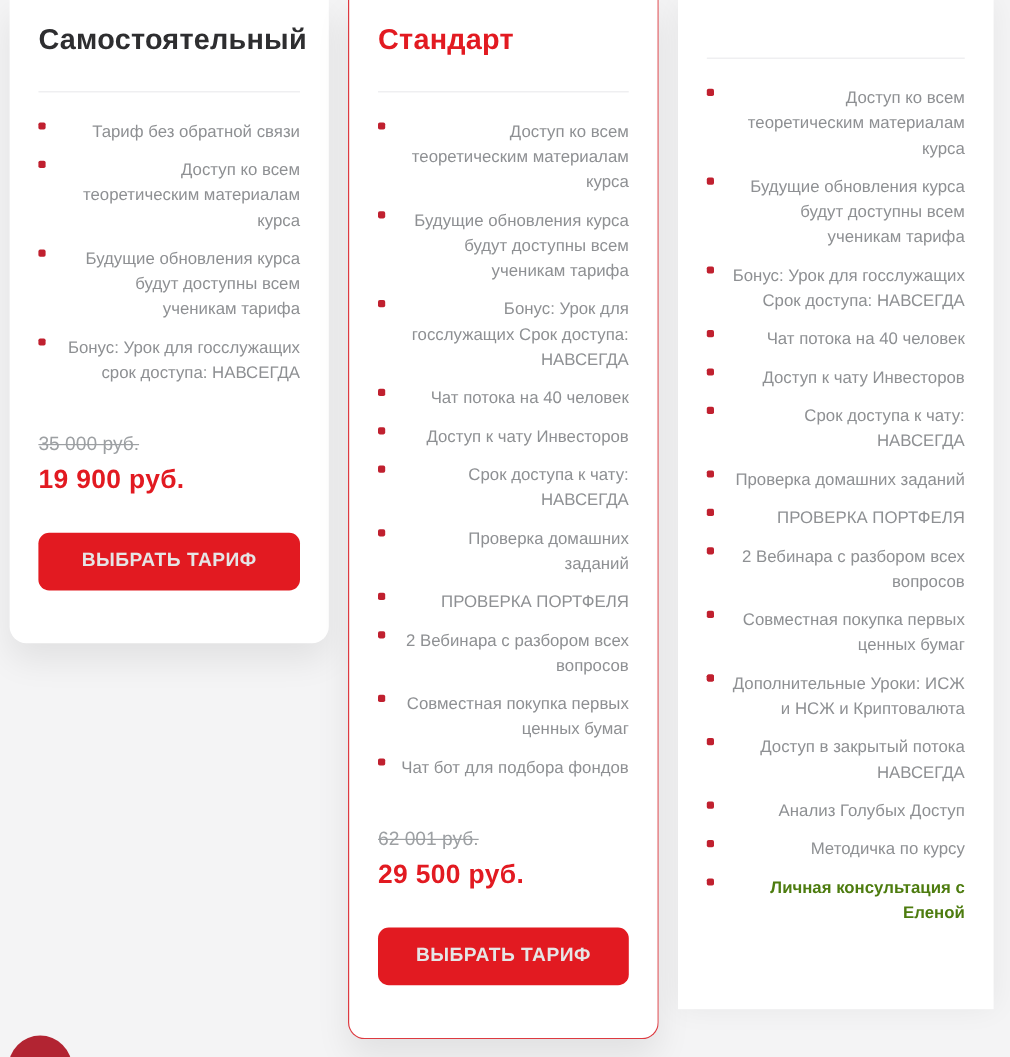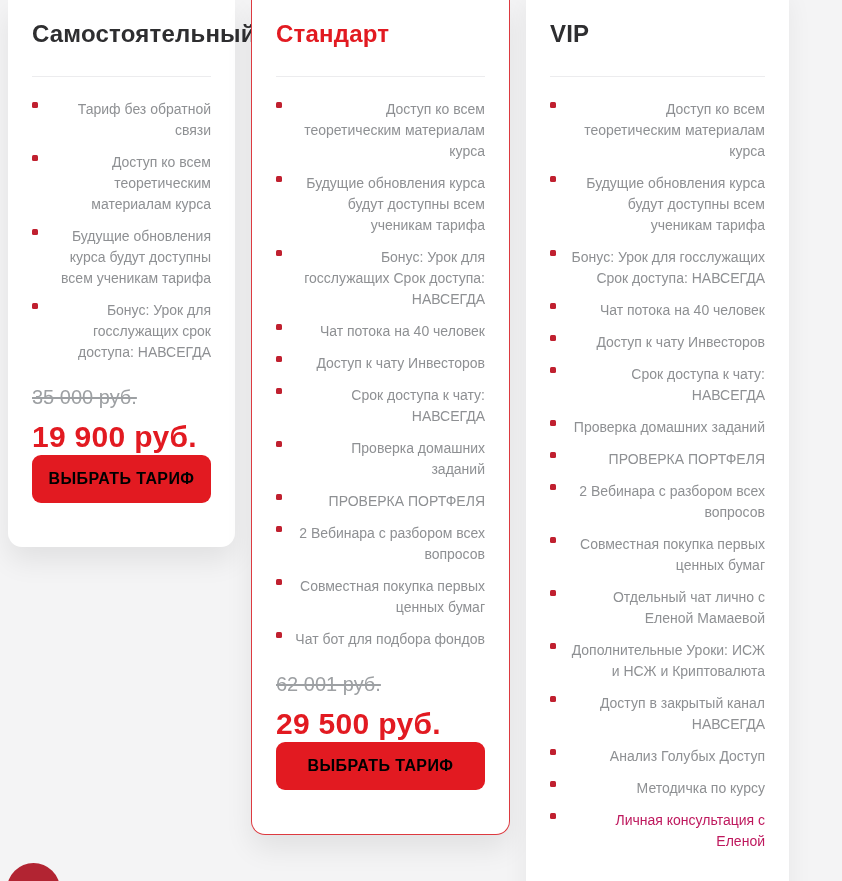--- a/index.html
+++ b/index.html
@@ -5,21 +5,21 @@
   * { box-sizing: border-box; }
   html, body { margin: 0; padding: 0; }
   body {
     width: 842px; height: 881px; overflow: hidden; position: relative;
     background: var(--bg, #f4f4f5);
     font-family: "Liberation Sans", sans-serif;
   }
   .cards { display: flex; align-items: flex-start; gap: 16px; padding-left: 8px; }
   .card {
     background: #ffffff;
-    width: 227px;
+    width: 266px;
     padding: 20px 24px 44px;
     border-radius: 0 0 14px 14px;
     box-shadow: 0 14px 28px rgba(0,0,0,.08);
   }
   .card--standard { width: 259px; border: 1px solid var(--border-red, #dd3a40); border-top: none; }
   .card--vip { width: 263px; border-radius: 0; padding-bottom: 70px; box-shadow: 0 0 24px rgba(0,0,0,.06); }
   .card-title {
     margin: 0; font-size: 24px; line-height: 28px; font-weight: 700;
     color: var(--dark, #2e2e30); letter-spacing: .2px;
   }
@@ -28,33 +28,33 @@
   .features { list-style: none; margin: 0; padding: 0; }
   .feature {
     position: relative; padding-left: 19px; margin-bottom: 11px;
     font-size: 14px; line-height: 21px; color: var(--muted, #8e9093); text-align: right;
   }
   .feature:last-child { margin-bottom: 0; }
   .bullet {
     position: absolute; left: 0; top: 3px; width: 6px; height: 6px;
     border-radius: 1.5px; background: var(--bullet, #c0202f);
   }
-  .feature--bold .feature-text { font-weight: 400; color: #be185d; }
+  .feature--bold .feature-text { font-weight: 700; color: #4d7c0f; }
   .old-price {
-    margin-top: 24px; font-size: 20px; line-height: 20px;
+    margin-top: 40px; font-size: 16px; line-height: 20px;
     color: var(--muted2, #9da0a3); text-decoration: line-through;
   }
   .price {
-    margin-top: 12px; font-size: 30px; line-height: 36px; font-weight: 800;
+    margin-top: 1px; font-size: 22px; line-height: 36px; font-weight: 800;
     color: var(--accent, #e21a21); letter-spacing: .3px;
   }
   .cta {
-    display: block; width: 100%; height: 48px;
+    display: block; margin-top: 26px; width: 100%; height: 48px;
     border: none; border-radius: 9px;
-    background: var(--accent, #e21a21); color: #000000;
+    background: var(--accent, #e21a21); color: #e5e5e5;
     font-family: inherit; font-size: 16px; font-weight: 700; letter-spacing: .4px;
     cursor: pointer;
   }
   .decor-circle {
     position: absolute; left: 7px; top: 863px; width: 53px; height: 53px;
     border-radius: 50%; background: var(--circle, #b22432);
   }
 </style>
 </head>
 <body>
@@ -150,21 +150,20 @@
           <span class="bullet"></span>
           <span class="feature-text">Чат бот для подбора фондов</span>
         </li>
       </ul>
     <div class="old-price">62 001 руб.</div>
     <div class="price">29 500 руб.</div>
     <button class="cta">ВЫБРАТЬ ТАРИФ</button>
   </section>
 
   <section class="card card--vip">
-    <h2 class="card-title">VIP</h2>
     <div class="divider"></div>
     <ul class="features">
 
         <li class="feature">
           <span class="bullet"></span>
           <span class="feature-text">Доступ ко всем теоретическим материалам курса</span>
         </li>
 
         <li class="feature">
           <span class="bullet"></span>
@@ -206,31 +205,30 @@
           <span class="feature-text">2 Вебинара с разбором всех вопросов</span>
         </li>
 
         <li class="feature">
           <span class="bullet"></span>
           <span class="feature-text">Совместная покупка первых ценных бумаг</span>
         </li>
 
         <li class="feature">
           <span class="bullet"></span>
-          <span class="feature-text">Отдельный чат лично с Еленой Мамаевой</span>
         </li>
 
         <li class="feature">
           <span class="bullet"></span>
           <span class="feature-text">Дополнительные Уроки: ИСЖ и НСЖ и Криптовалюта</span>
         </li>
 
         <li class="feature">
           <span class="bullet"></span>
-          <span class="feature-text">Доступ в закрытый канал НАВСЕГДА</span>
+          <span class="feature-text">Доступ в закрытый потока НАВСЕГДА</span>
         </li>
 
         <li class="feature">
           <span class="bullet"></span>
           <span class="feature-text">Анализ Голубых Доступ</span>
         </li>
 
         <li class="feature">
           <span class="bullet"></span>
           <span class="feature-text">Методичка по курсу</span>

